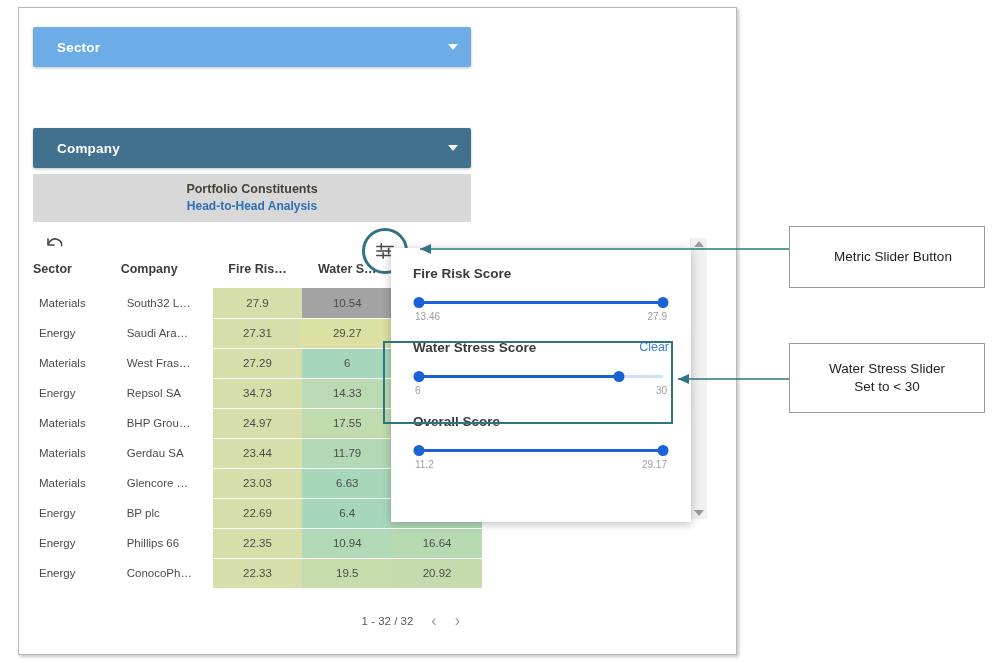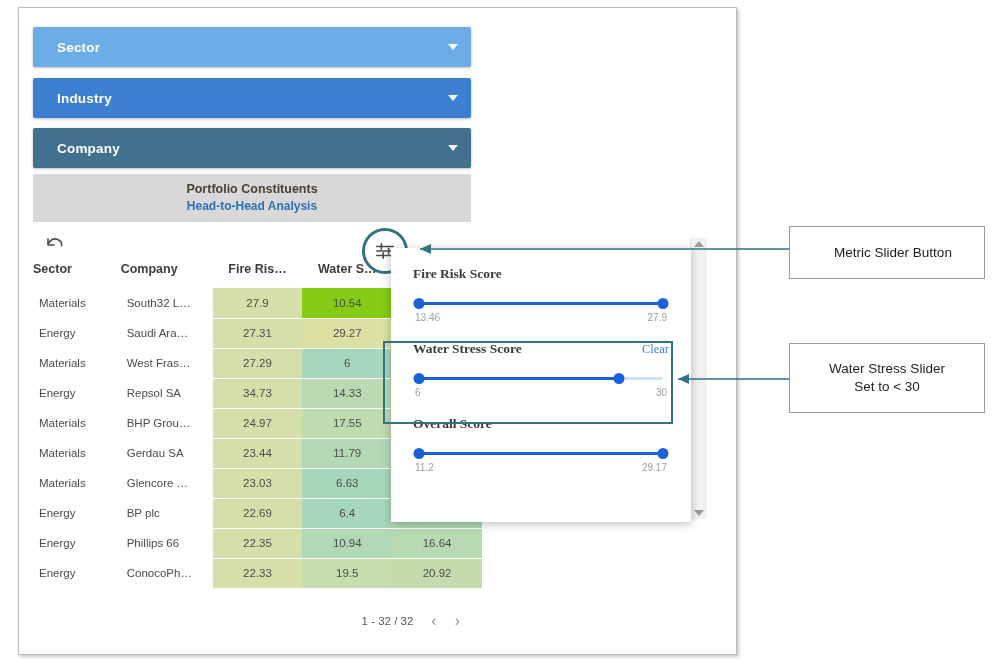--- a/index.html
+++ b/index.html
@@ -150,23 +150,22 @@
     position: absolute;
     left: 391px; top: 248px;
     width: 300px; height: 274px;
     background: #ffffff;
     box-shadow: 0 2px 9px rgba(0,0,0,0.26);
     z-index: 50;
     padding: 18px 22px 0 22px;
   }
   .slider-group { margin-bottom: 18px; position: relative; }
   .sg-head {
-    display: flex; align-items: center; justify-content: space-between;
+    display: flex; align-items: flex-start; justify-content: space-between;
     margin-bottom: 16px;
-    font-family: Liberation Serif, serif;
   }
   .sg-title { font-size: 13.5px; font-weight: bold; color: #3a3a3a; }
   .sg-clear { font-size: 12.5px; color: #3f7fe0; cursor: pointer; font-weight: normal; }
   .track-row { position: relative; height: 12px; margin: 0 6px 2px 6px; }
   .track-base {
     position: absolute; left: 0; right: 0; top: 4px;
     height: 3px; background: #cfe0fa; border-radius: 2px;
   }
   .track-fill {
     position: absolute; left: 0; top: 4px;
@@ -198,38 +197,34 @@
   .callout {
     position: absolute;
     border: 1px solid #9a9a9a;
     background: #ffffff;
     display: flex; align-items: center; justify-content: center;
     text-align: center;
     font-size: 13.5px; color: #1d1d1d;
     line-height: 18px;
     z-index: 70;
   }
-  .callout-1 { left: 789px; top: 226px; width: 196px; height: 53px; padding-left: 12px; }
+  .callout-1 { left: 789px; top: 226px; width: 196px; height: 62px; padding-left: 12px; }
   .callout-2 { left: 789px; top: 343px; width: 196px; height: 70px; }
 
   svg.conn { position: absolute; left: 0; top: 0; width: 1000px; height: 663px; z-index: 65; pointer-events: none; }
 </style>
 </head>
 <body>
 
 <div id="root">
 
   <div class="app-frame"></div>
 
   <div class="filter-bar fb-sector" style="background: rgb(108, 173, 232);">
     <span>Sector</span>
-    <span class="fb-caret"></span>
-  </div>
-  <div class="filter-bar fb-industry" style="background: rgb(61, 127, 209);">
-    <span>Industry</span>
     <span class="fb-caret"></span>
   </div>
   <div class="filter-bar fb-company" style="background: rgb(66, 112, 143);">
     <span>Company</span>
     <span class="fb-caret"></span>
   </div>
 
   <div class="title-panel">
     <div class="title-line1" style="color: rgb(74, 64, 52);">Portfolio Constituents</div>
     <div class="title-line2" style="color: rgb(47, 111, 181);">Head-to-Head Analysis</div>
@@ -271,21 +266,21 @@
           <th class="num">Fire Ris…</th>
           <th class="num">Water S…</th>
           <th class="num">Overall…</th>
         </tr>
       </thead>
       <tbody id="tbody">
           <tr>
             <td class="txt">Materials</td>
             <td class="txt">South32 L…</td>
             <td class="num" style="background: rgb(214, 223, 169);">27.9</td>
-            <td class="num" style="background: #84cc16;">10.54</td>
+            <td class="num" style="background: #a3a3a3;">10.54</td>
             <td class="num" style="background: rgb(185, 209, 173);"></td>
           </tr>
           <tr>
             <td class="txt">Energy</td>
             <td class="txt">Saudi Ara…</td>
             <td class="num" style="background: rgb(214, 223, 169);">27.31</td>
             <td class="num" style="background: rgb(219, 224, 163);">29.27</td>
             <td class="num" style="background: rgb(185, 209, 173);"></td>
           </tr>
           <tr>

